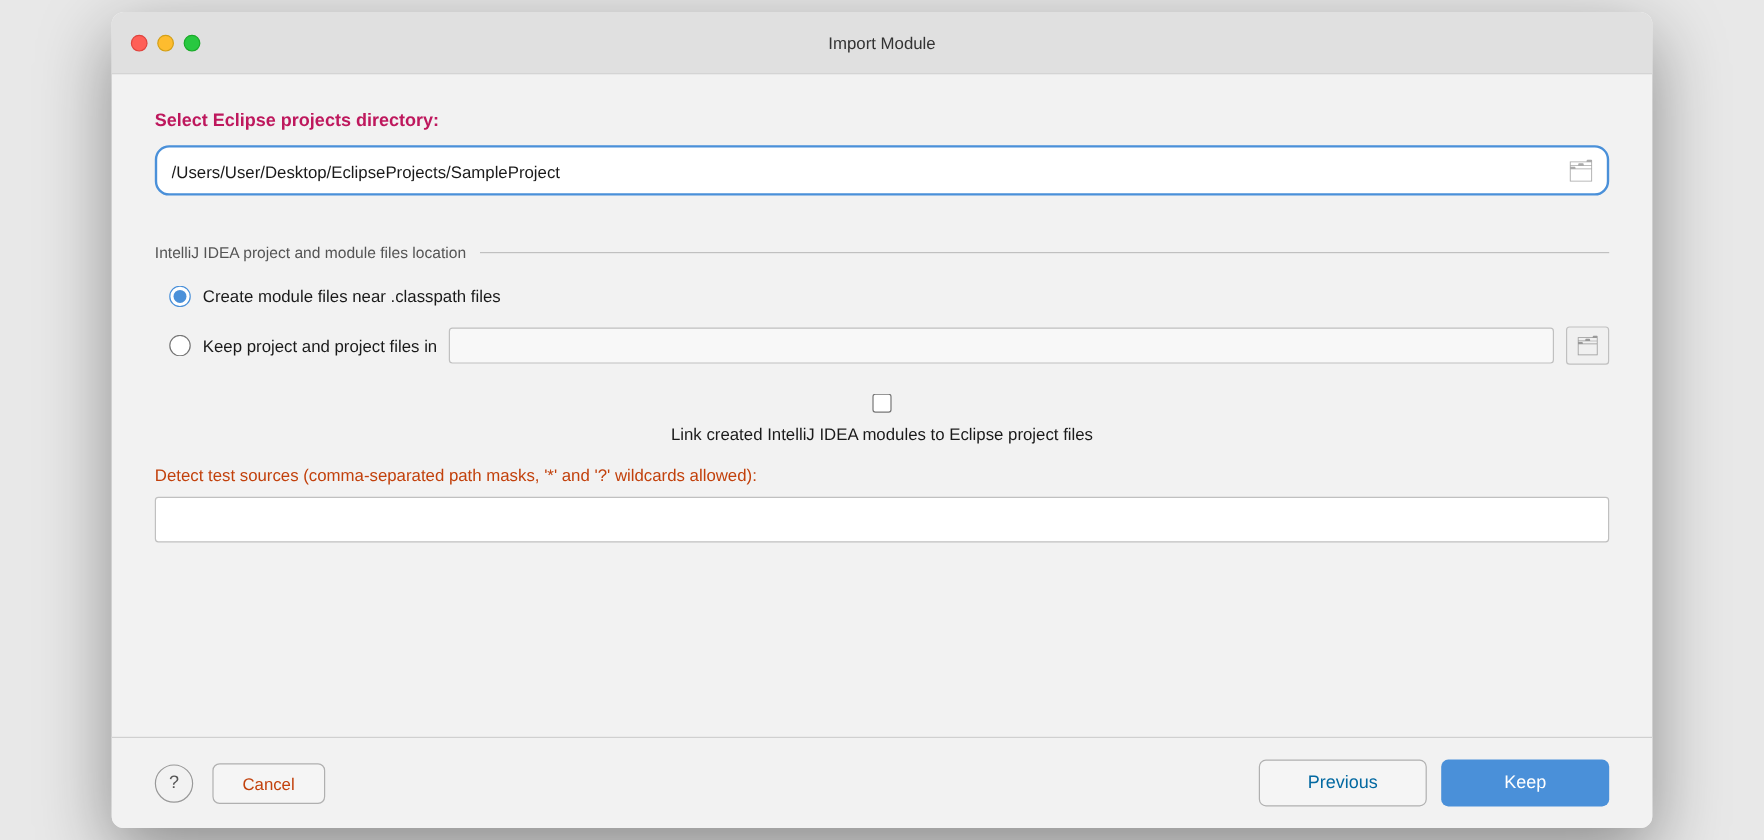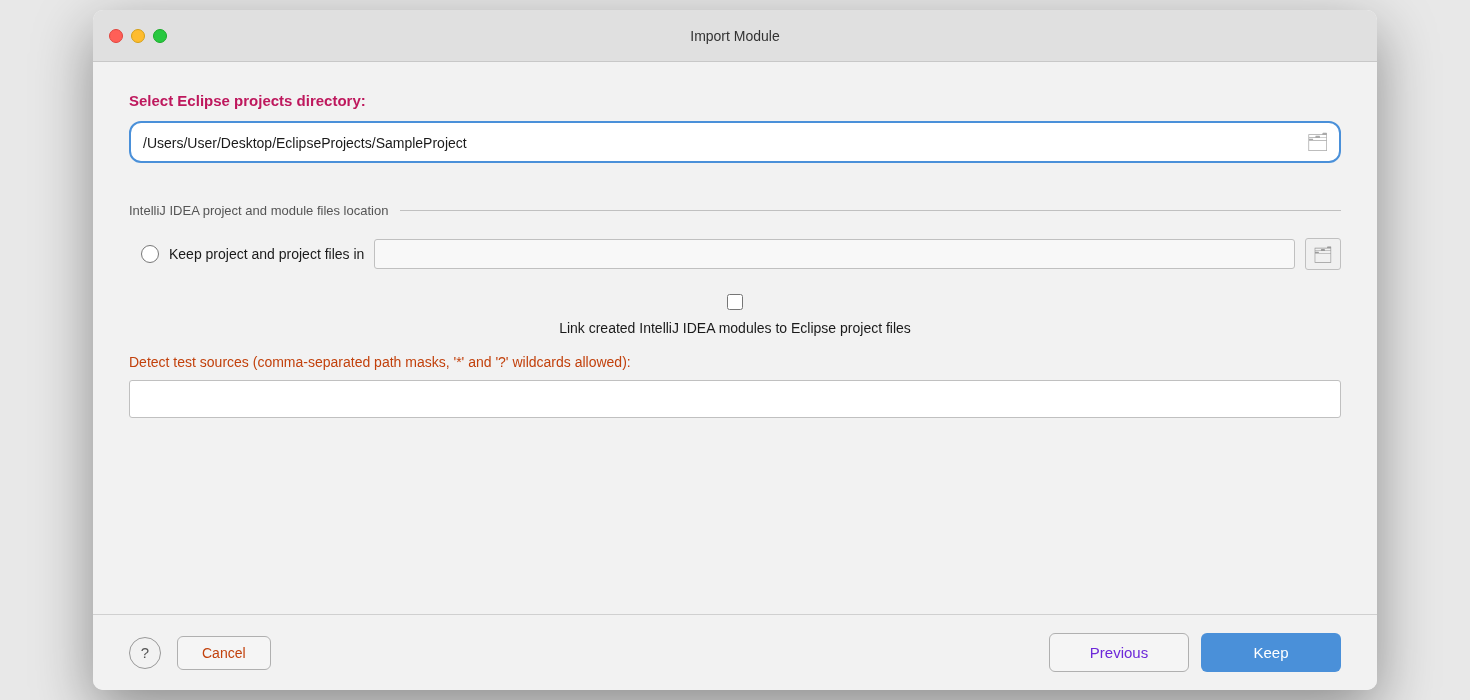--- a/index.html
+++ b/index.html
@@ -256,21 +256,21 @@
       gap: 12px;
     }
 
     .previous-btn {
       padding: 10px 30px;
       border: 1px solid #b0b0b0;
       border-radius: 6px;
       background: #f5f5f5;
       cursor: pointer;
       font-size: 15px;
-      color: #6d28d9;
+      color: #0369a1;
       min-width: 140px;
     }
 
     .next-btn {
       padding: 10px 30px;
       border: none;
       border-radius: 6px;
       background: #4a90d9;
       cursor: pointer;
       font-size: 15px;
@@ -308,20 +308,24 @@
       <span class="folder-icon">🗂</span>
     </div>
 
     <div class="divider-section">
       <span class="divider-label">IntelliJ IDEA project and module files location</span>
       <div class="divider-line"></div>
     </div>
 
     <div class="radio-group">
 
+      <div class="radio-row">
+        <input class="radio-input" type="radio" name="module-location" id="radio-classpath" checked="" style="">
+        <label class="radio-label" for="radio-classpath">Create module files near .classpath files</label>
+      </div>
 
       <div class="radio-row">
         <input class="radio-input" type="radio" name="module-location" id="radio-keep" style="">
         <label class="radio-label" for="radio-keep">Keep project and project files in</label>
         <div class="secondary-input-row" style="flex:1;">
           <input class="secondary-text-input" type="text" style="flex: 1 1 0%;">
           <div class="secondary-browse">🗂</div>
         </div>
       </div>
     </div>

